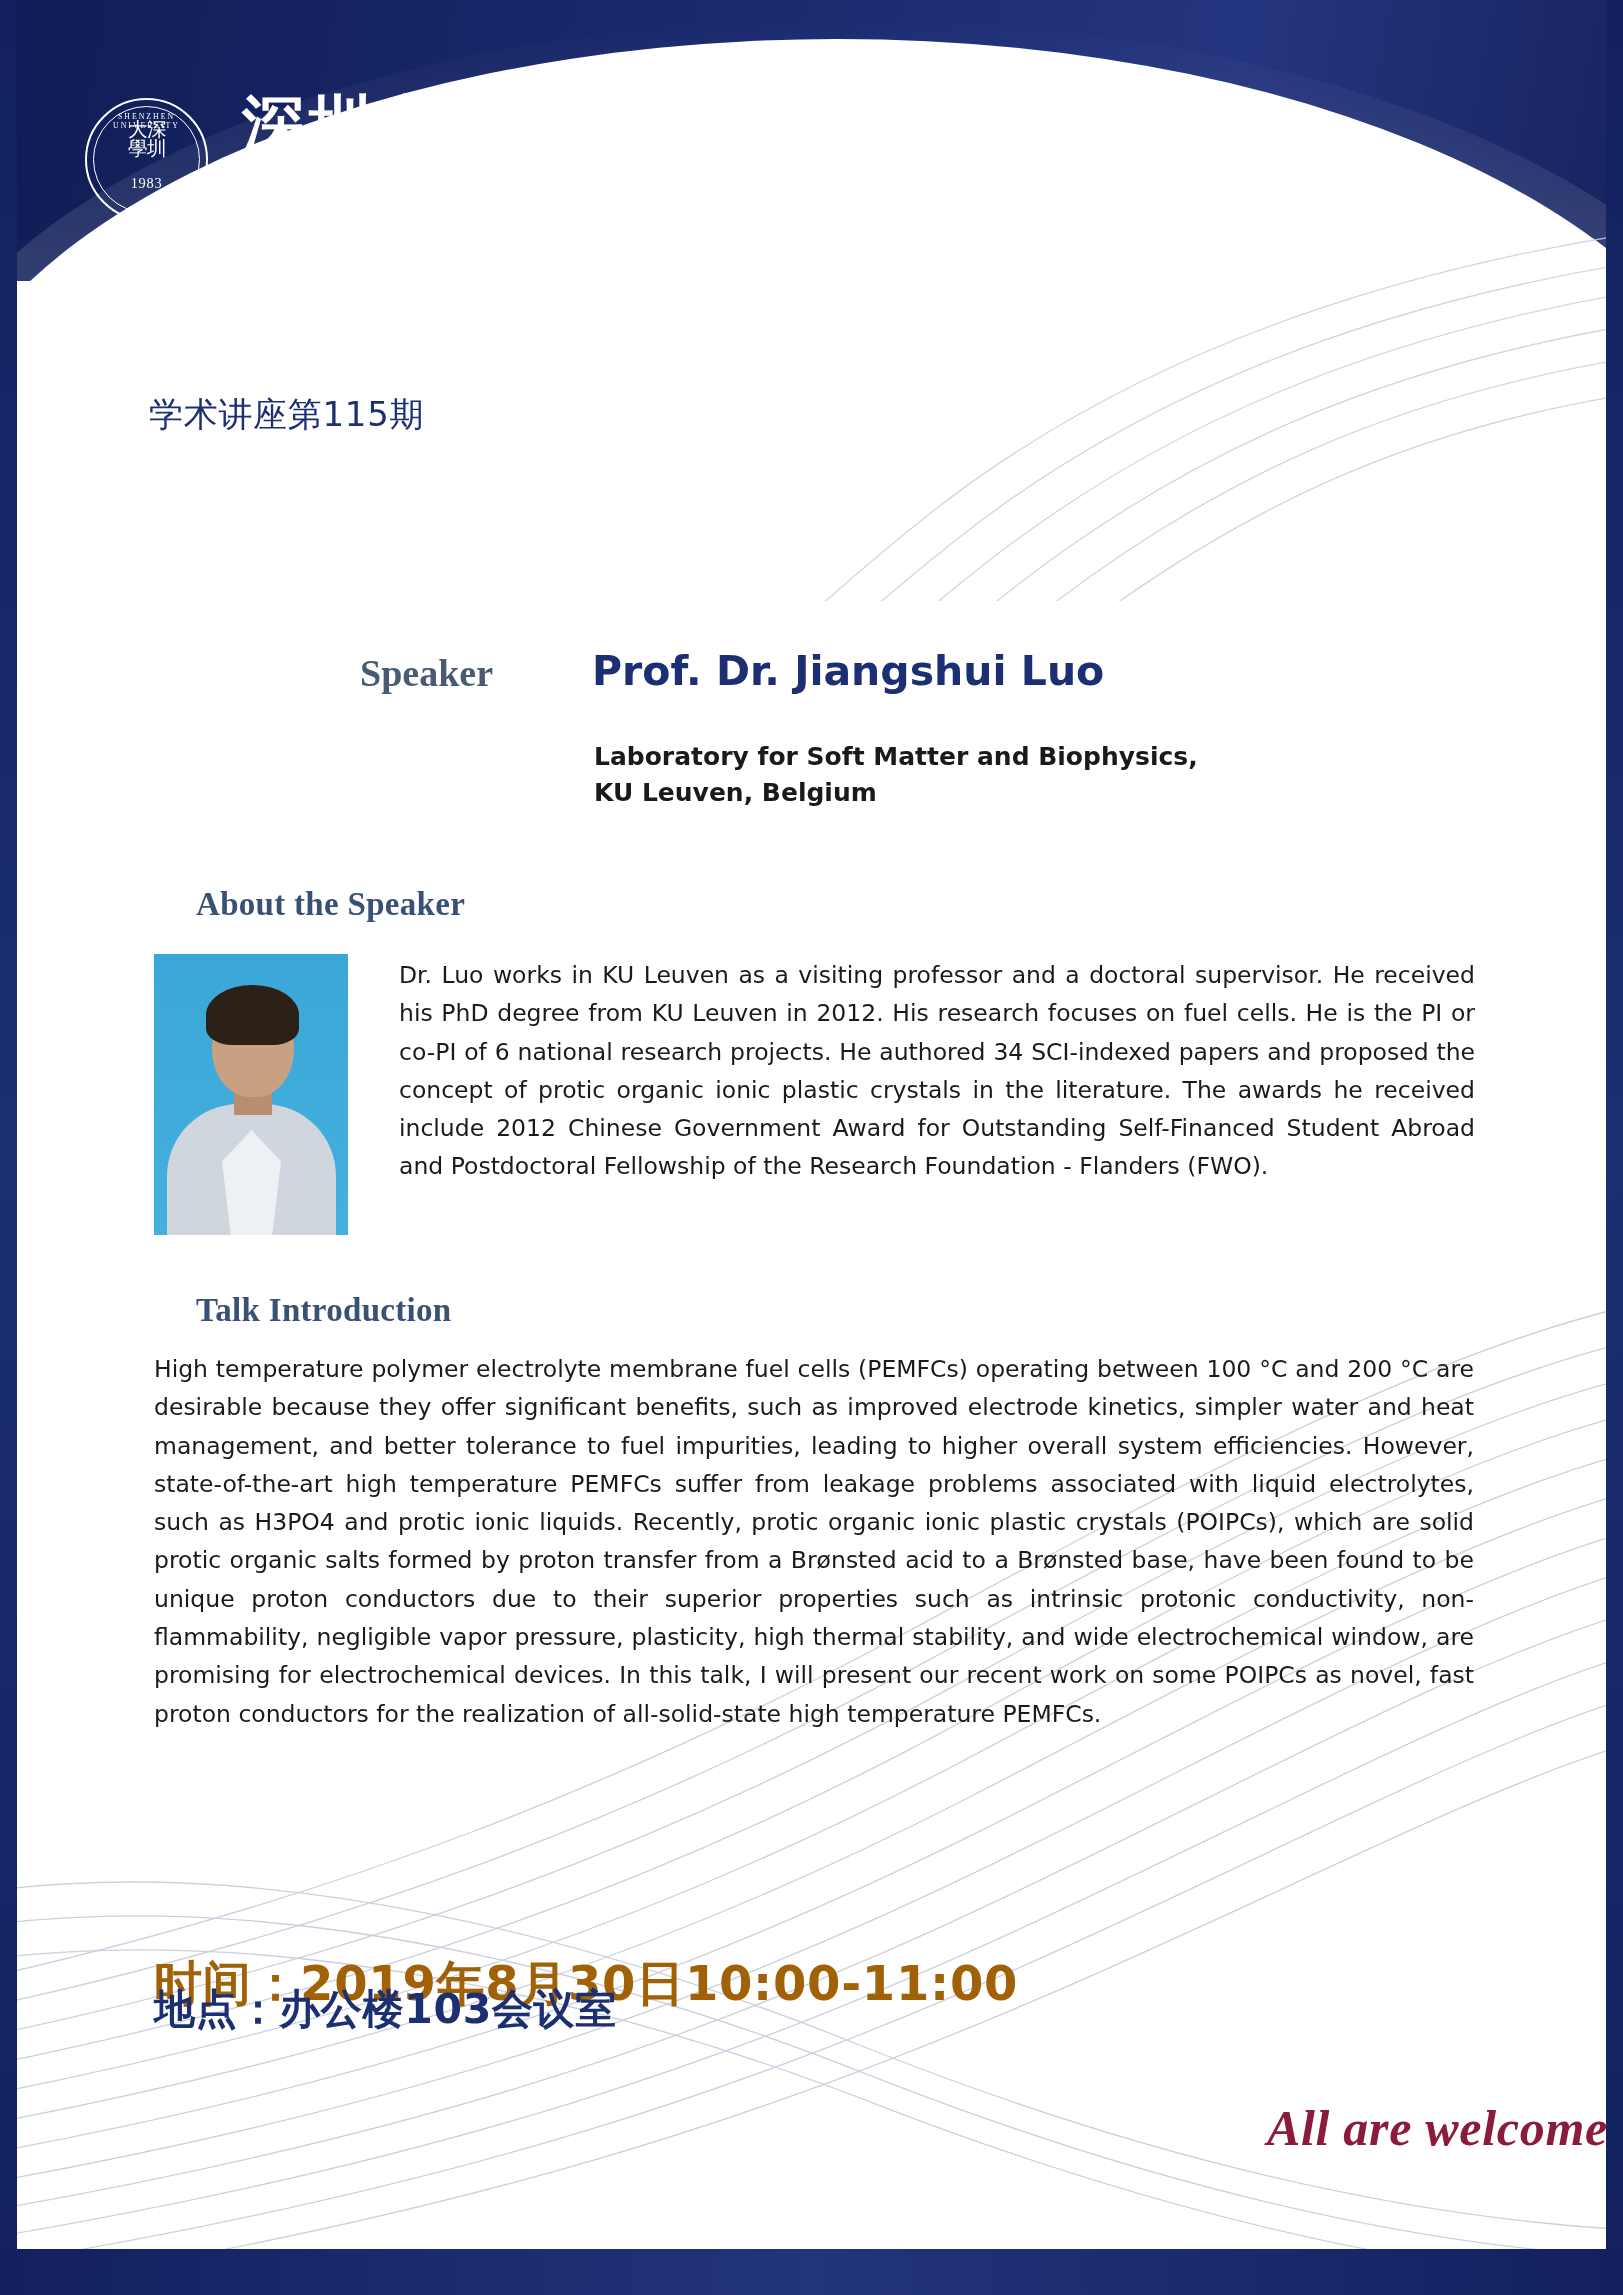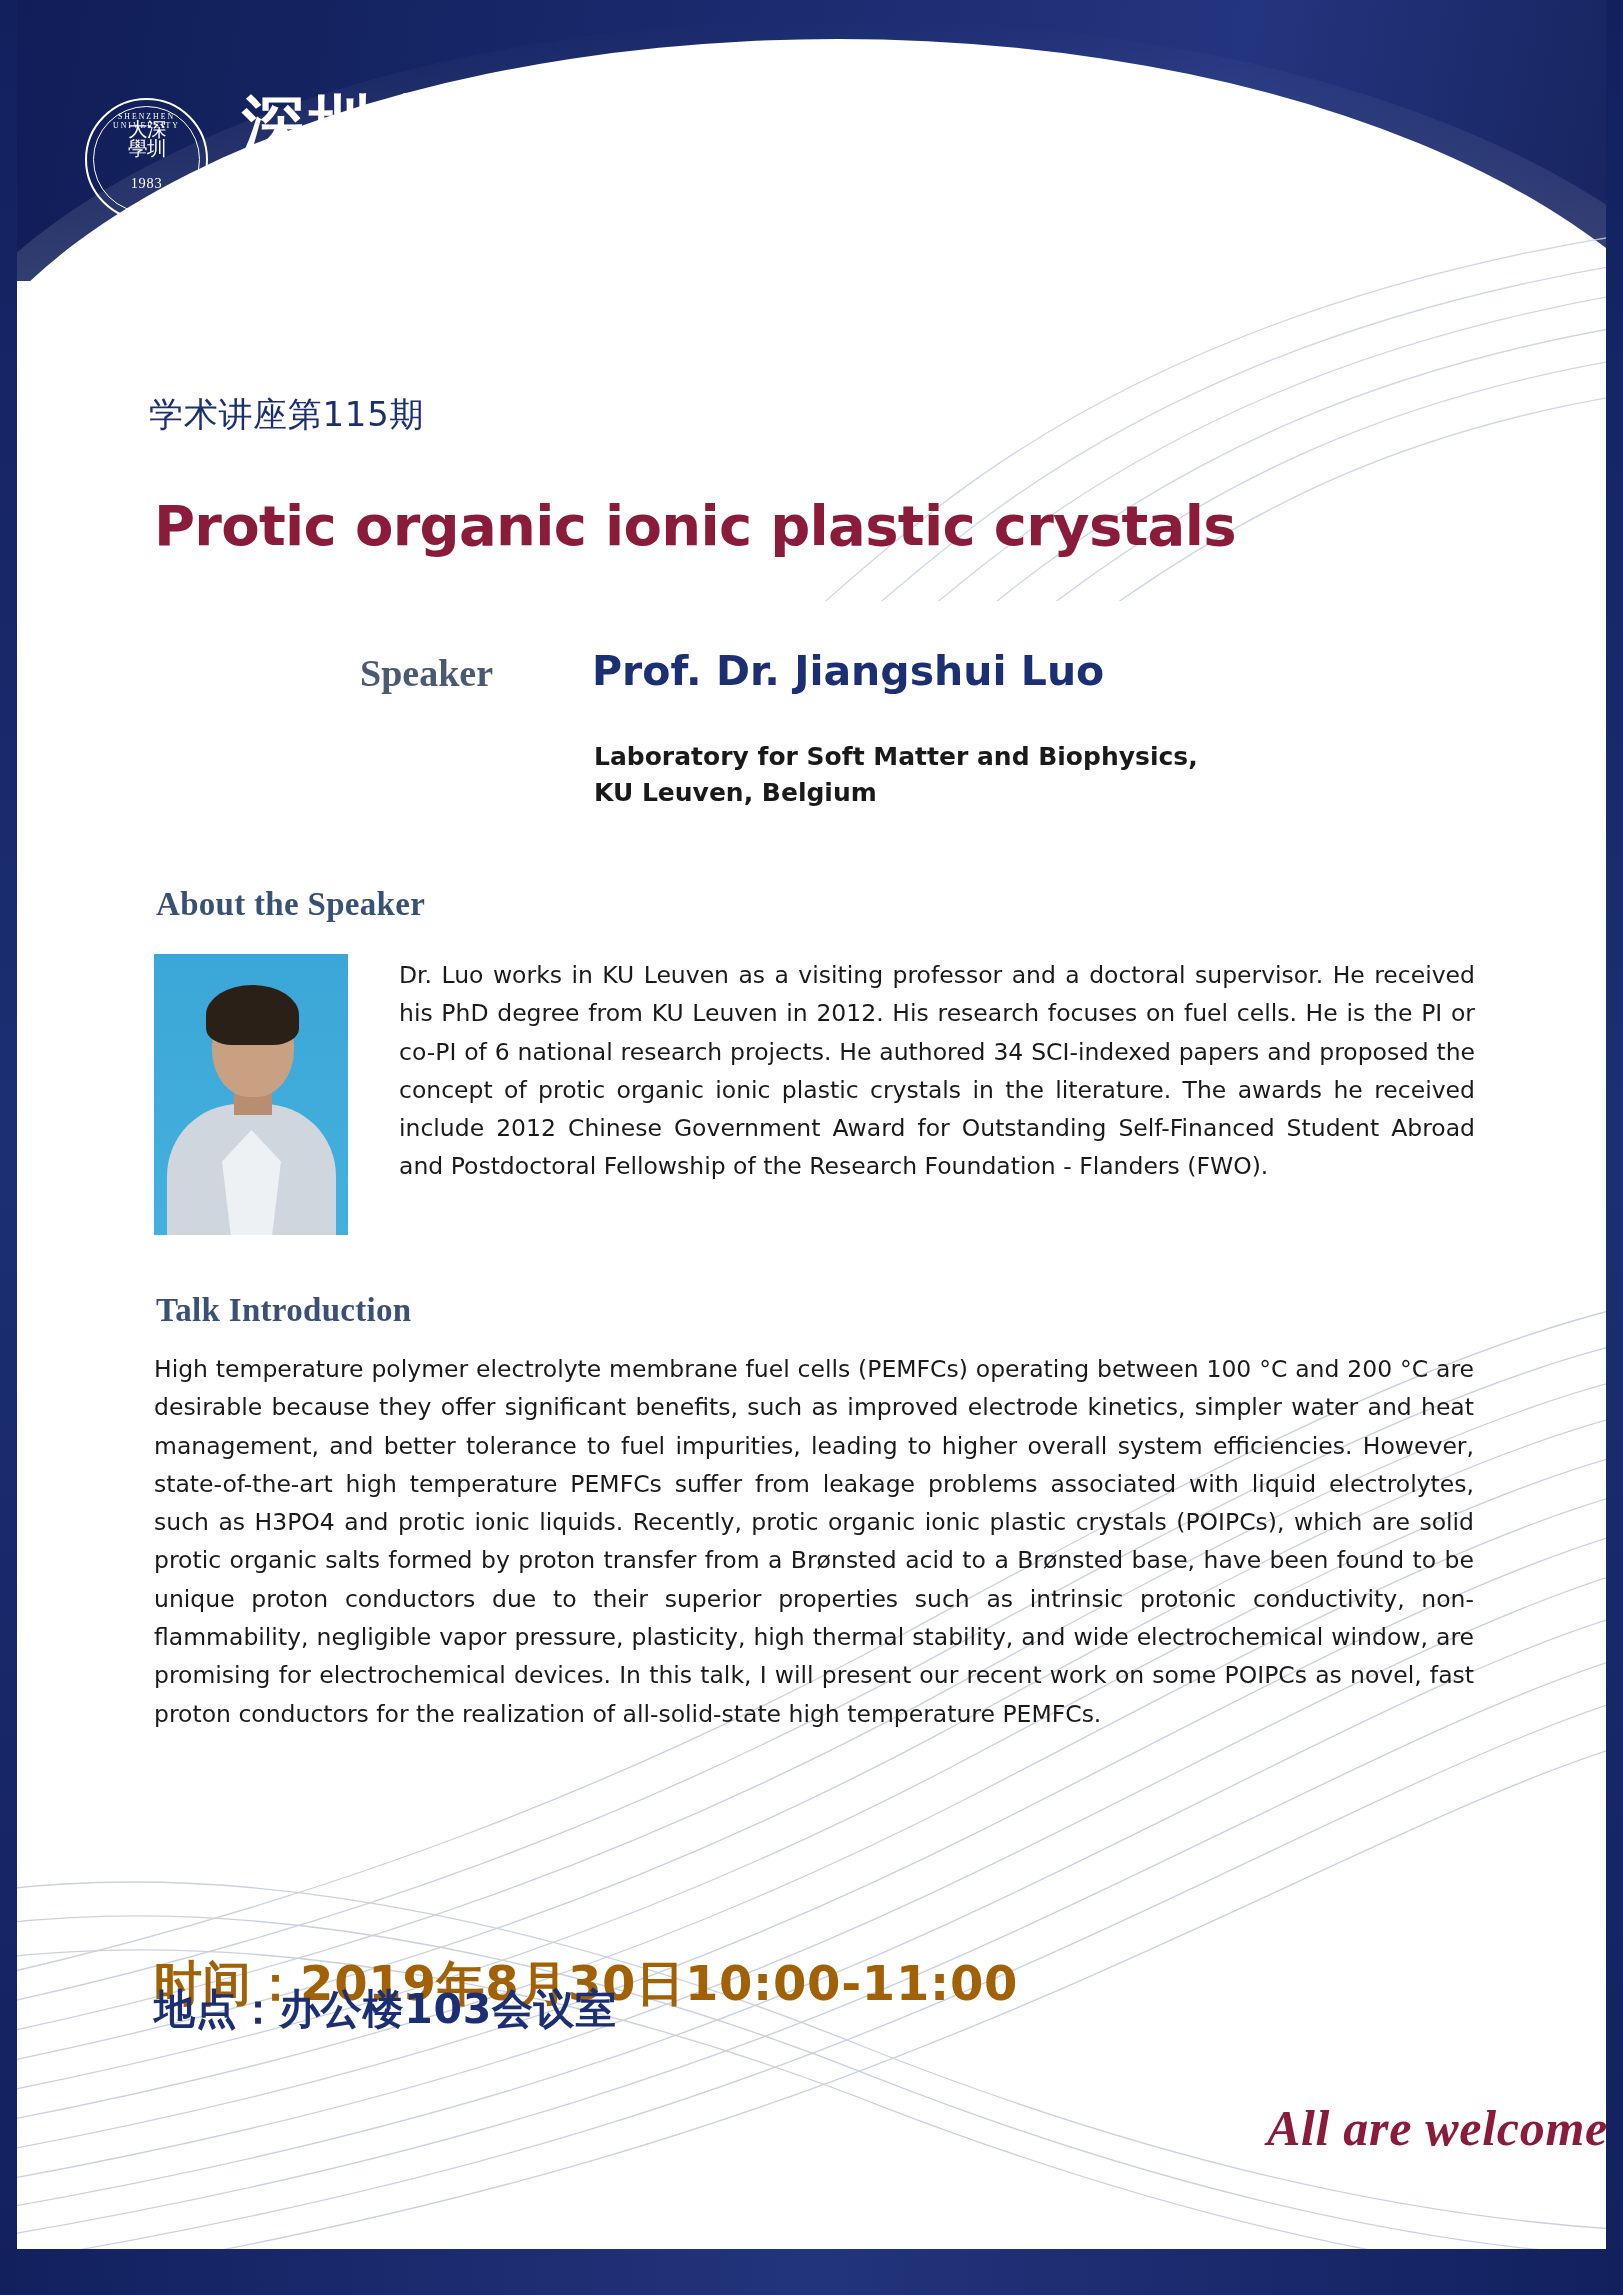--- a/index.html
+++ b/index.html
@@ -242,20 +242,21 @@
     line-height: 1.45;
   }
 
   .section-heading {
     position: absolute;
     font-family: "Liberation Serif", serif;
     font-size: 33px;
     font-weight: 700;
     color: #3a5176;
     letter-spacing: 0.3px;
+    margin-left: 40px;
   }
   .heading-about { left: 156px; top: 886px; }
   .heading-talk  { left: 156px; top: 1292px; }
 
   .speaker-photo {
     position: absolute;
     left: 154px; top: 954px;
     width: 194px; height: 281px;
     background: linear-gradient(180deg,#3aa7d8 0%, #45b0dd 100%);
     overflow: hidden;
@@ -409,21 +410,20 @@
       <path d="M2482,720 C2250,793 1950,955 1580,1120 C1150,1312 720,1462 0,1582"></path>
       <path d="M2482,790 C2260,858 1975,1010 1600,1172 C1170,1356 740,1503 0,1622"></path>
       <path d="M0,1010 C420,960 900,1080 1320,1250 C1760,1425 2150,1510 2482,1530"></path>
       <path d="M0,1062 C430,1012 920,1130 1340,1298 C1780,1470 2160,1552 2482,1572"></path>
       <path d="M0,1114 C440,1064 940,1180 1360,1346 C1800,1514 2175,1592 2482,1612"></path>
     </g>
   </svg>
 
   <div class="series-label">学术讲座第115期</div>
 
-  <div class="title">Protic organic ionic plastic crystals</div>
 
   <div class="speaker-label">Speaker</div>
   <div class="speaker-name">Prof. Dr. Jiangshui Luo</div>
   <div class="speaker-affil" style="white-space:pre-line;">Laboratory for Soft Matter and Biophysics,
 KU Leuven, Belgium</div>
 
   <div class="section-heading heading-about">About the Speaker</div>
 
   <div class="speaker-photo">
     <div class="photo-person-body"></div>

